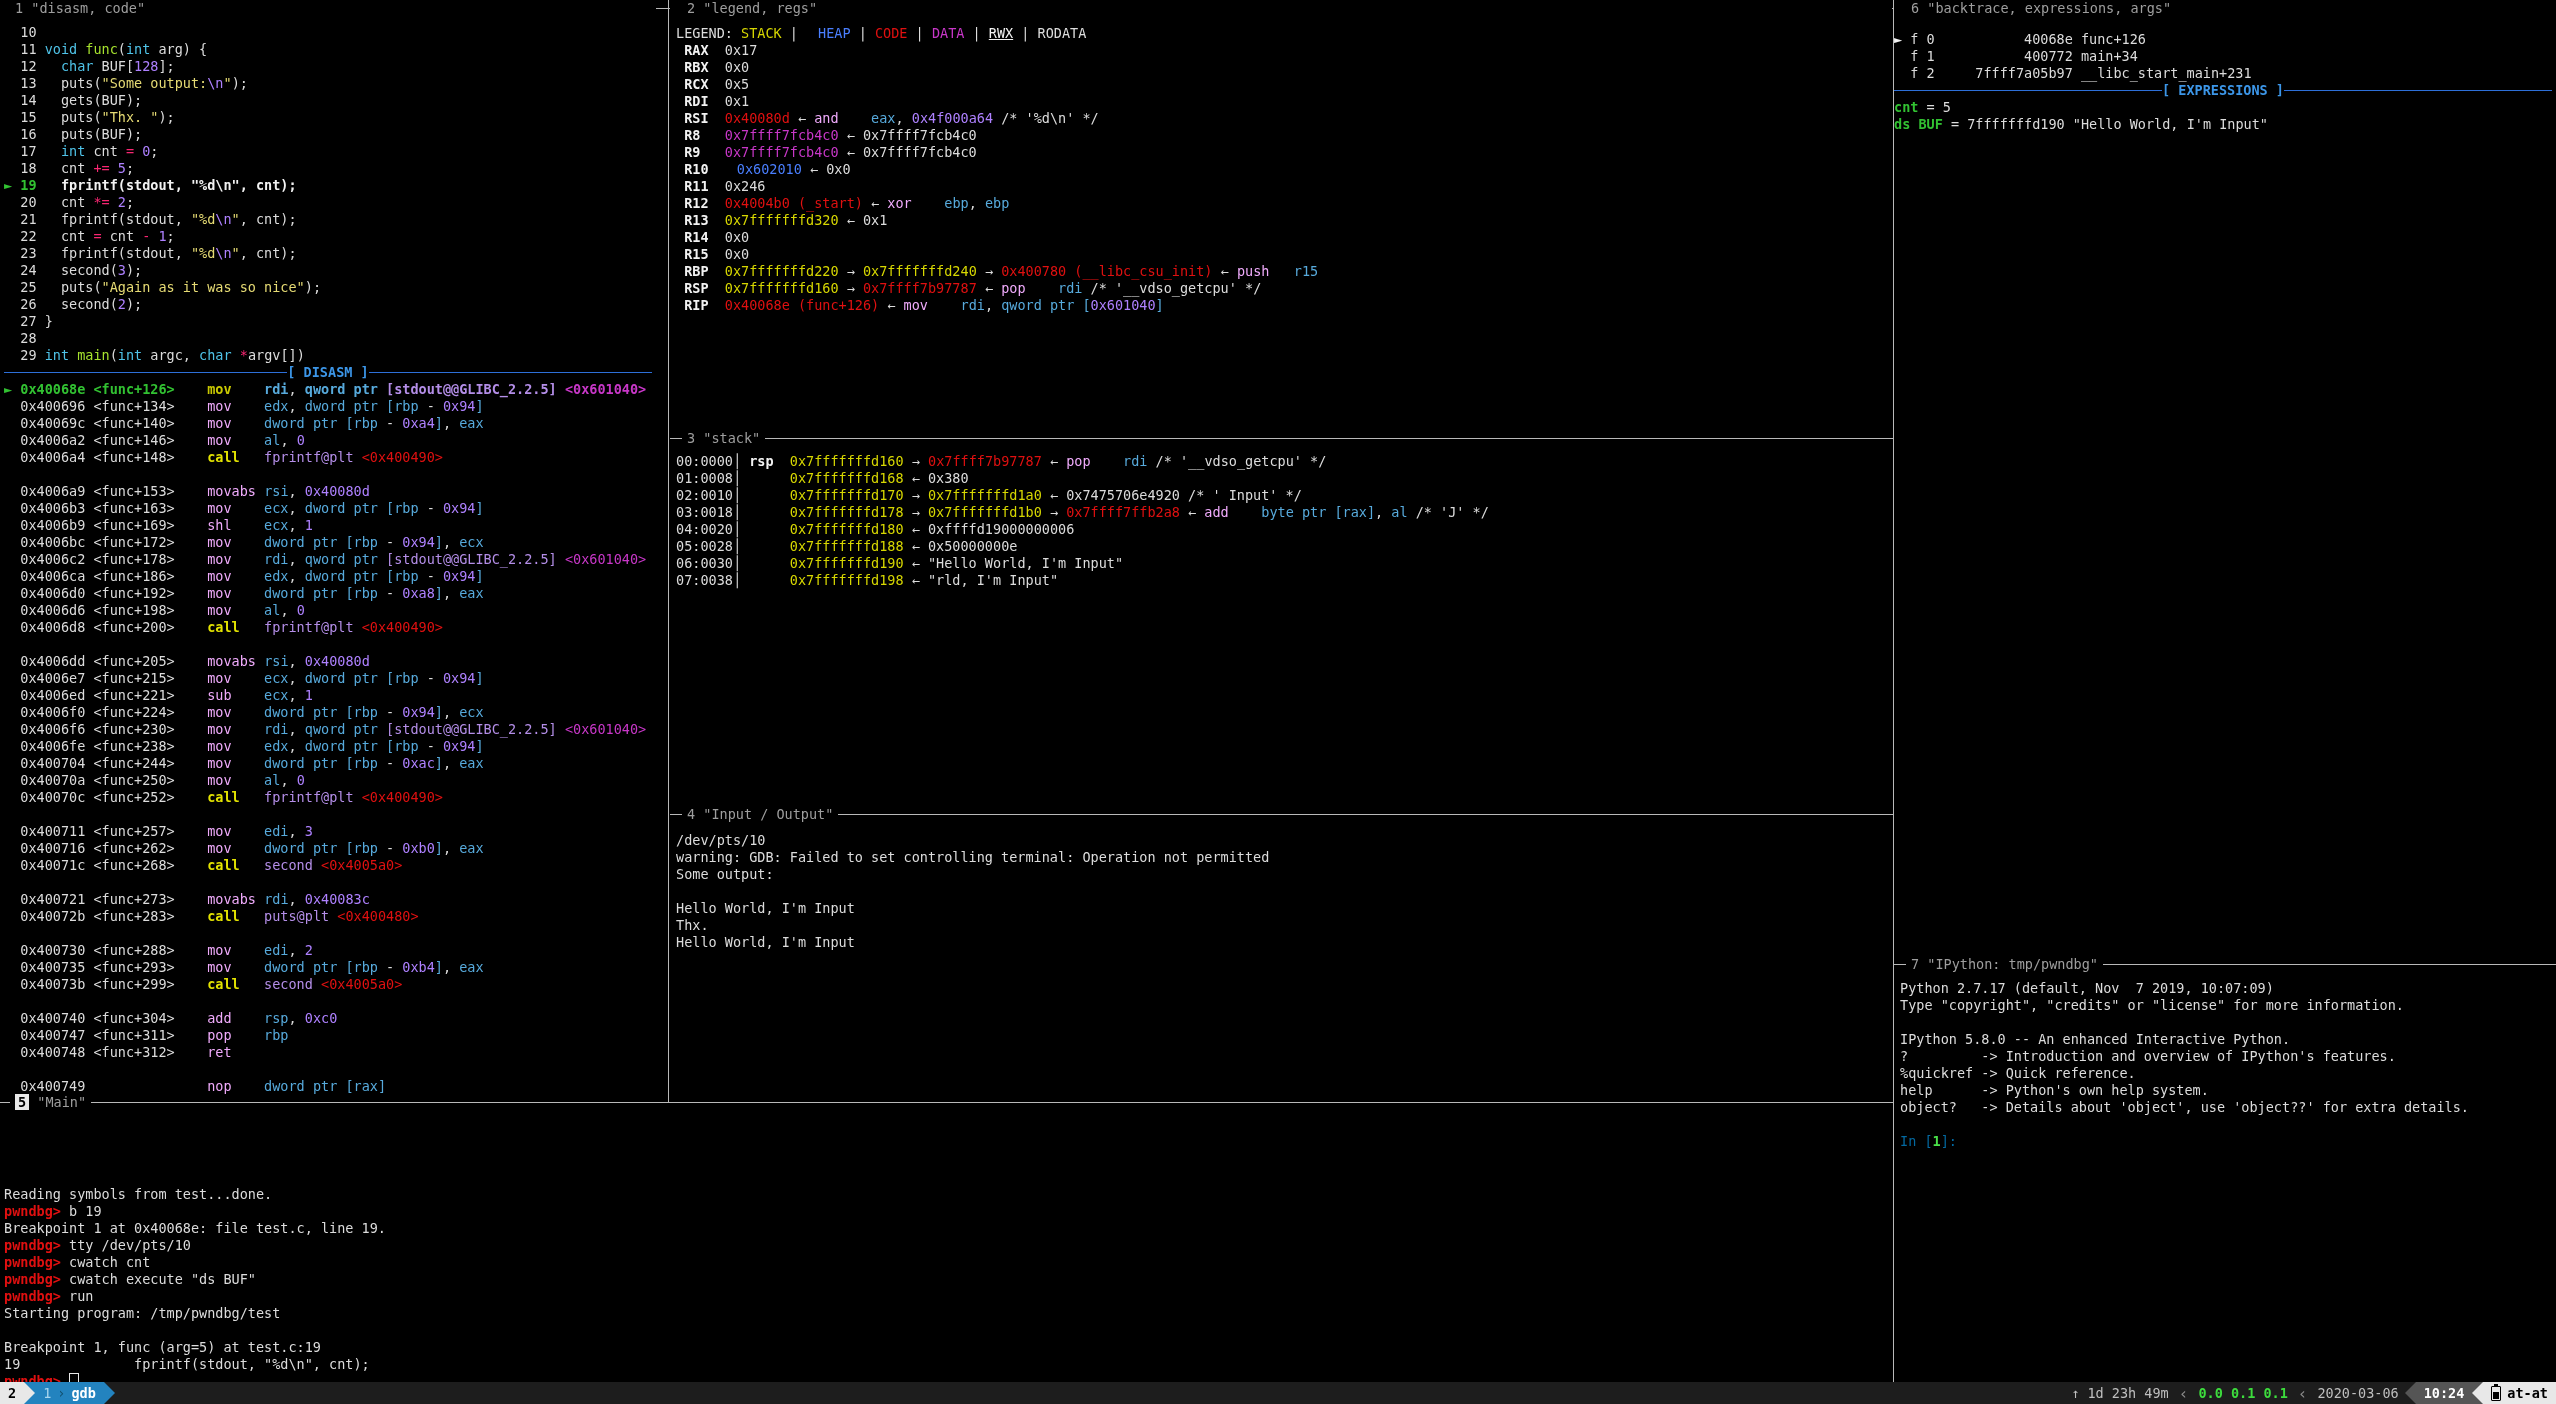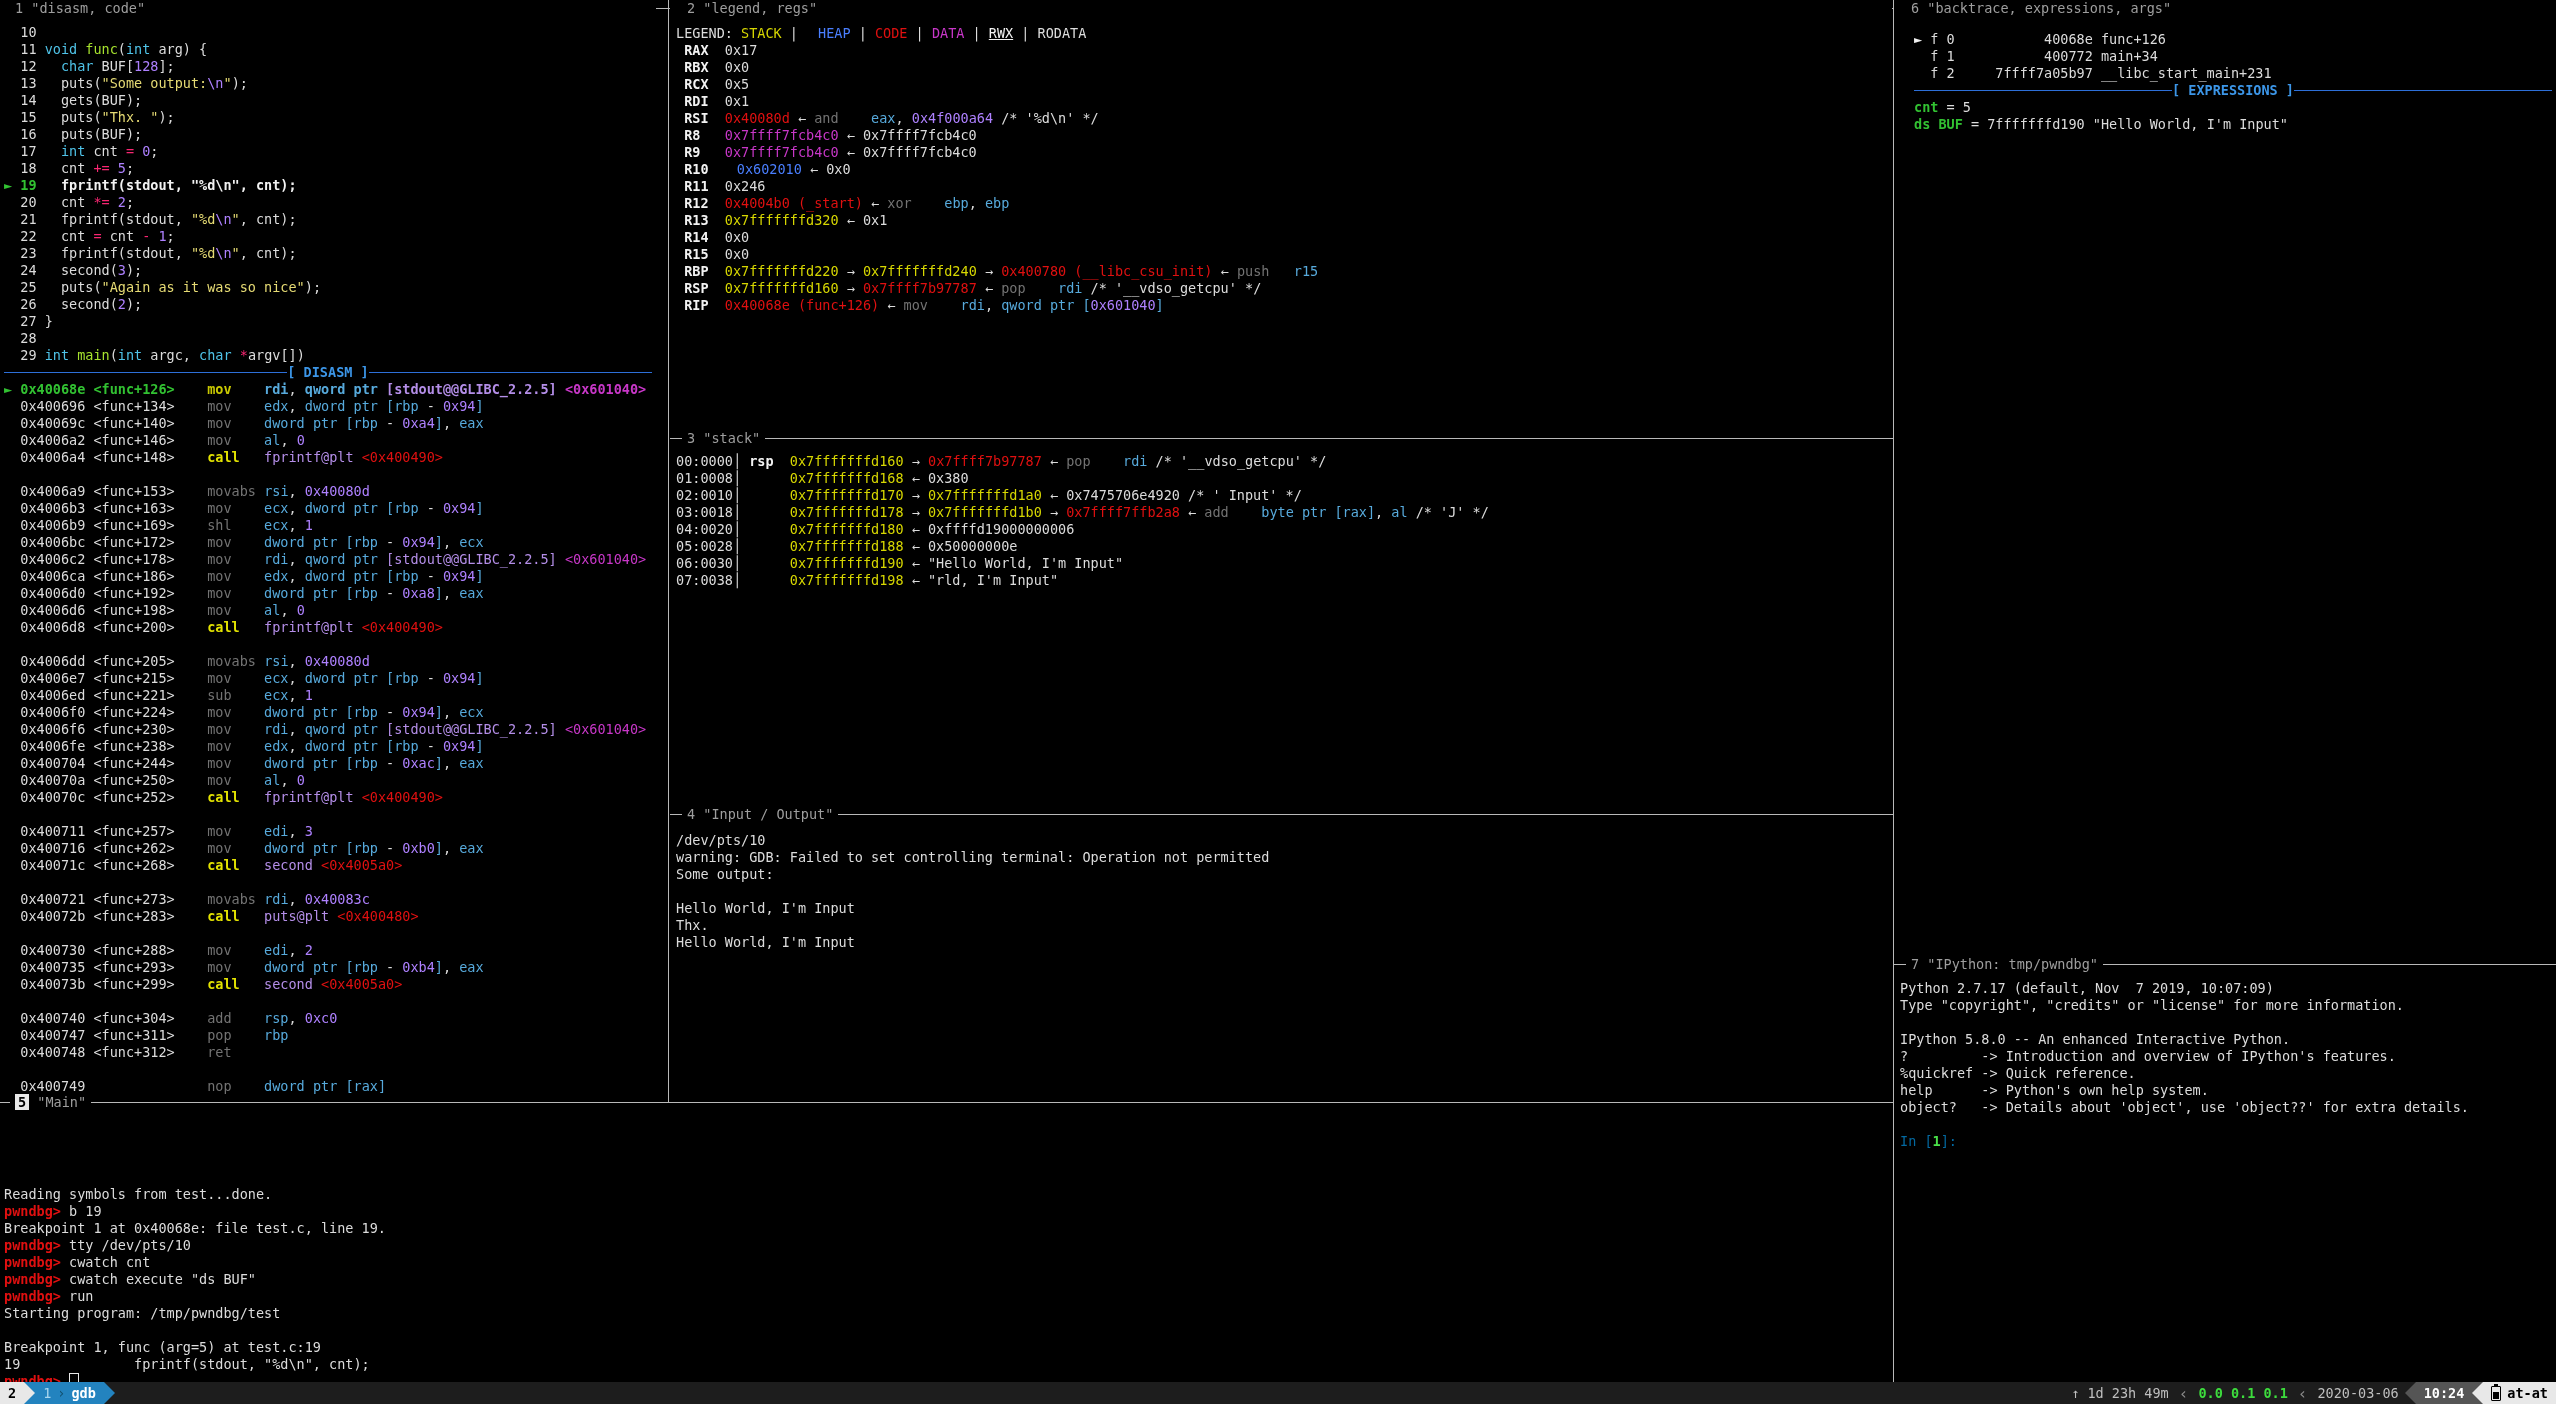--- a/index.html
+++ b/index.html
@@ -11,21 +11,21 @@
   .flow{position:absolute;}
   .line{white-space:pre;height:17px;}
   
   .c-d{color:#dcdcdc;}
   .c-wb{color:#f2f2f2;font-weight:bold;}
   .c-grn{color:#32c232;font-weight:bold;}
   .c-grn2{color:#0369a1;}
   .c-grnb2{color:#49e249;font-weight:bold;}
   .c-yel{color:#d7d700;}
   .c-yelb{color:#e3e300;font-weight:bold;}
-  .c-oli{color:#737373;}
+  .c-oli{color:#f0abfc;}
   .c-olib{color:#c9c900;font-weight:bold;}
   .c-blu{color:#4a7fff;margin-left:12px;}
   .c-cyb{color:#57aadc;}
   .c-cybb{color:#57aadc;font-weight:bold;}
   .c-pur{color:#ae81ff;}
   .c-vio{color:#b48ee8;}
   .c-viob{color:#b48ee8;font-weight:bold;}
   .c-mag{color:#c837c8;}
   .c-magb{color:#c837c8;font-weight:bold;}
   .c-red{color:#e01010;}
@@ -225,21 +225,21 @@
         <div class="line"><span class="c-d">Starting program: /tmp/pwndbg/test</span></div>
         <div class="line"></div>
         <div class="line"><span class="c-d">Breakpoint 1, func (arg=5) at test.c:19</span></div>
         <div class="line"><span class="c-d">19              fprintf(stdout, "%d\n", cnt);</span></div>
         <div class="line"><span class="c-redb">pwndbg&gt; </span><span class="cursor"></span></div>
       </div>
   </div>
 </div>
 
 <div class="pane" style="left:1894px;top:0;width:662px;height:963px;">
-  <div class="flow" style="left:20px;top:31px;right:4px;">
+  <div class="flow" style="left:0;top:31px;right:4px;">
     <div>
         <div class="line"><span class="c-wb">► </span><span class="c-d">f 0           40068e func+126</span></div>
         <div class="line"><span class="c-d">  f 1           400772 main+34</span></div>
         <div class="line"><span class="c-d">  f 2     7ffff7a05b97 __libc_start_main+231</span></div>
       </div>
     <div class="ctx-sep"><span>[ EXPRESSIONS ]</span></div>
     <div>
         <div class="line"><span class="c-grn">cnt</span><span class="c-d"> = 5</span></div>
         <div class="line"><span class="c-grn">ds</span><span class="c-d"> </span><span class="c-grn">BUF</span><span class="c-d"> = 7fffffffd190 "Hello World, I'm Input"</span></div>
       </div>

